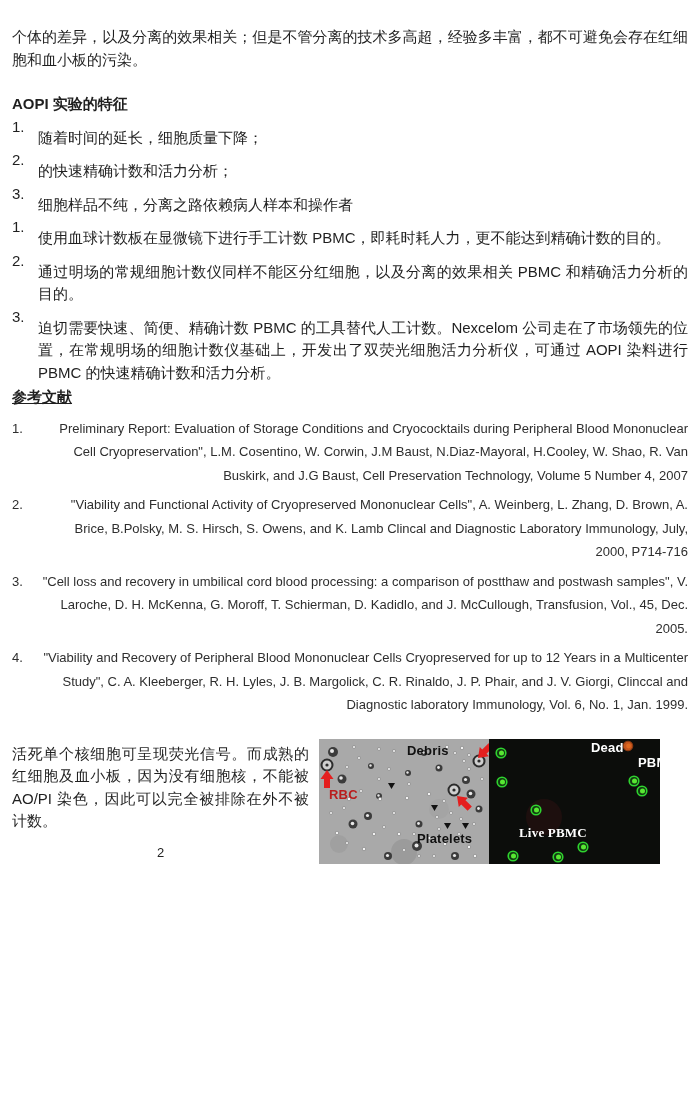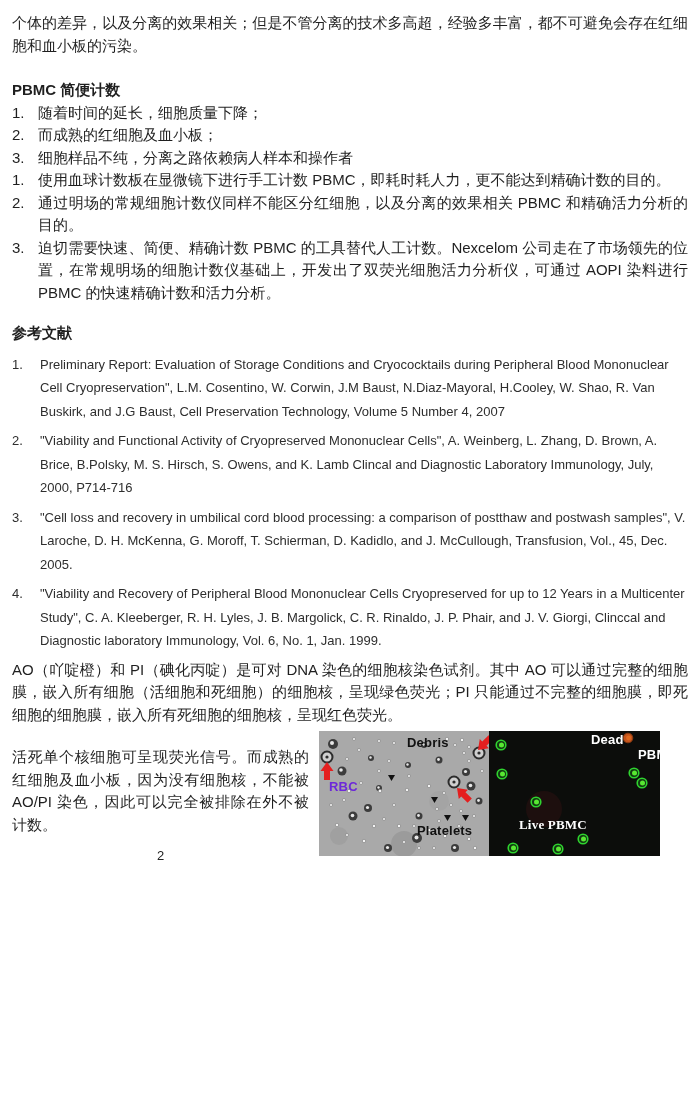--- a/index.html
+++ b/index.html
@@ -1,81 +1,81 @@
 <!DOCTYPE html>
 <html><head>
 <meta charset="utf-8">
 <style>
   html,body{margin:0;padding:0;background:#fff;}
   .page{
     position:relative;
     width:700px;height:1119px;
     background:#ffffff;
     box-sizing:border-box;
-    padding:12px 12px 0 12px;
+    padding:26px 12px 0 12px;
     font-family:"Liberation Sans","DejaVu Sans",sans-serif;
     color:#1f1f1f;
     overflow:hidden;
   }
   .zh{font-size:15px;line-height:22.5px;text-align:justify;margin:0;}
   .zh-head{font-size:15px;line-height:22.5px;font-weight:bold;margin:0;}
   .mt-blank{margin-top:22px;}
   .mt-para{margin-top:20px;}
-  .mt-sec{margin-top:18px;}
+  .mt-sec{margin-top:2px;text-decoration:underline;}
   .li{display:flex;font-size:15px;line-height:22.5px;}
   .li-num{width:26px;flex:none;}
-  .li-text{flex:1;text-align:justify;}
+  .li-text{flex:1;text-align:justify;margin-top:11px;}
   .refs{margin-top:8px;font-size:13px;line-height:23.5px;color:#2e2e2e;}
   .ref{display:flex;margin-bottom:6px;}
   .ref-num{width:28px;flex:none;}
-  .ref-text{flex:1;}
+  .ref-text{flex:1;text-align:right;}
   .sec3-head{margin-top:20px;}
   .p-tight{margin-top:4px;}
   .wrap-block{margin-top:0;}
   .figure{
     float:right;
     width:341px;height:125px;
     margin:0 28px 4px 10px;
     position:relative;
   }
-  .panel{position:absolute;top:5px;height:125px;overflow:hidden;}
+  .panel{position:absolute;top:16px;height:125px;overflow:hidden;}
   .panel-left{left:0;width:170px;}
   .panel-right{left:170px;width:171px;}
   .panel svg{display:block;}
   .fig-label{
     position:absolute;
     font-weight:bold;
     font-size:13px;
     line-height:15px;
     letter-spacing:0.2px;
     white-space:nowrap;
   }
   .lbl-black{color:#111;}
-  .lbl-red{color:#6d28d9;}
+  .lbl-red{color:#b91c1c;}
   .lbl-white{color:#ffffff;}
   .wrap-para{padding-top:20px;text-align:justify;}
   .after-fig{clear:both;margin-top:8px;}
   .page-num{margin-top:12px;text-align:center;font-size:13px;color:#222;}
 </style>
 </head>
 <body>
 
 <div class="page">
 
   <p class="zh">个体的差异，以及分离的效果相关；但是不管分离的技术多高超，经验多丰富，都不可避免会存在红细胞和血小板的污染。</p>
 
-  <p class="zh-head mt-blank">PBMC 简便计数</p>
+  <p class="zh-head mt-blank">AOPI 实验的特征</p>
   <div>
     <div class="li">
       <span class="li-num">1.</span>
       <span class="li-text">随着时间的延长，细胞质量下降；</span>
     </div>
     <div class="li">
       <span class="li-num">2.</span>
-      <span class="li-text">而成熟的红细胞及血小板；</span>
+      <span class="li-text">的快速精确计数和活力分析；</span>
     </div>
     <div class="li">
       <span class="li-num">3.</span>
       <span class="li-text">细胞样品不纯，分离之路依赖病人样本和操作者</span>
     </div>
   </div>
 
   <div>
     <div class="li">
       <span class="li-num">1.</span>
@@ -104,21 +104,20 @@
     <div class="ref">
       <span class="ref-num">3.</span>
       <span class="ref-text">"Cell loss and recovery in umbilical cord blood processing: a comparison of postthaw and postwash samples", V. Laroche, D. H. McKenna, G. Moroff, T. Schierman, D. Kadidlo, and J. McCullough, Transfusion, Vol., 45, Dec. 2005.</span>
     </div>
     <div class="ref">
       <span class="ref-num">4.</span>
       <span class="ref-text">"Viability and Recovery of Peripheral Blood Mononuclear Cells Cryopreserved for up to 12 Years in a Multicenter Study", C. A. Kleeberger, R. H. Lyles, J. B. Margolick, C. R. Rinaldo, J. P. Phair, and J. V. Giorgi, Clinccal and Diagnostic laboratory Immunology, Vol. 6, No. 1, Jan. 1999.</span>
     </div>
   </div>
 
-  <p class="zh p-tight">AO（吖啶橙）和 PI（碘化丙啶）是可对 DNA 染色的细胞核染色试剂。其中 AO 可以通过完整的细胞膜，嵌入所有细胞（活细胞和死细胞）的细胞核，呈现绿色荧光；PI 只能通过不完整的细胞膜，即死细胞的细胞膜，嵌入所有死细胞的细胞核，呈现红色荧光。</p>
 
   <div class="wrap-block">
     <div class="figure">
 
       <div class="panel panel-left">
         <svg width="170" height="125" viewBox="0 0 170 125">
           <rect x="0" y="0" width="170" height="125" fill="#a9a9a9"></rect>
           <circle cx="85" cy="113" r="13" fill="#9b9b9b"></circle>
           <circle cx="20" cy="105" r="9" fill="#a0a0a0"></circle>
           <circle cx="120" cy="70" r="10" fill="#a4a4a4"></circle>

